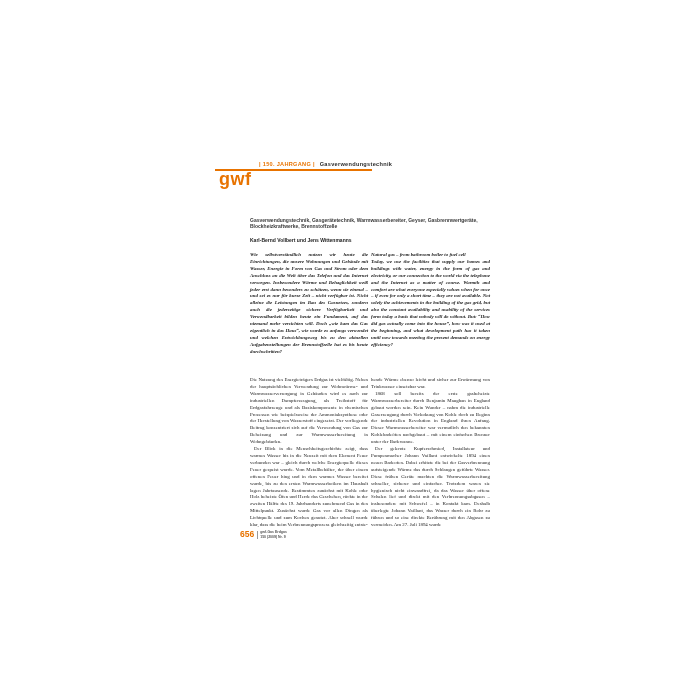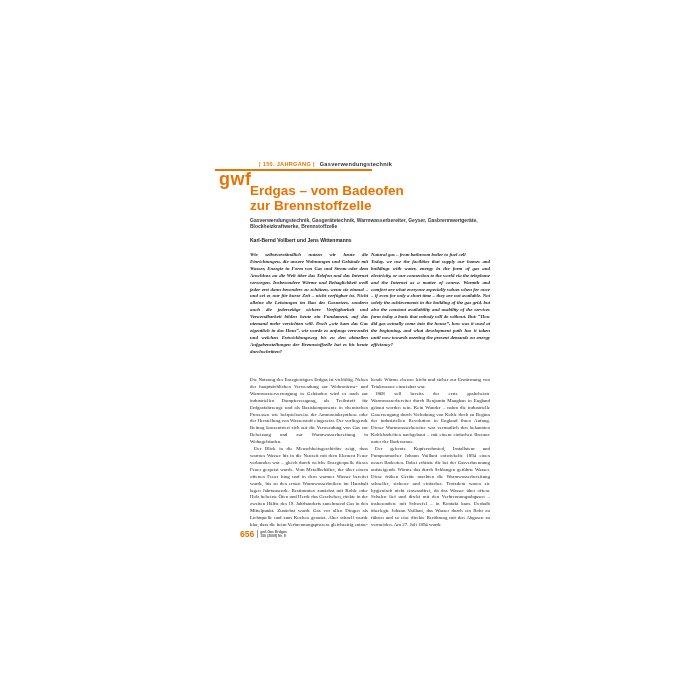--- a/index.html
+++ b/index.html
@@ -30,39 +30,37 @@
   .abstract{font-style:italic;font-weight:600;}
   .abstract-de{left:250px;top:252px;}
   .abstract-en{left:371px;top:252px;width:119px;}
   .abstract-en-title{font-weight:bold;display:block;}
   .body-left{left:250px;top:377px;}
   .body-right{left:371px;top:377px;width:119px;}
   .col p{margin:0;}
   .col p + p{text-indent:4px;}
 
   
-  .footer{position:absolute;left:240px;top:530px;display:flex;align-items:flex-start;}
+  .footer{position:absolute;left:240px;top:530px;display:flex;align-items:center;}
   .footer-page{font-size:8.5px;font-weight:bold;color:var(--accent);line-height:9px;}
   .footer-sep{width:1px;height:8px;background:#999;margin:0 2px 0 3px;}
   .footer-imprint{font-size:3.5px;line-height:4.2px;color:#555;font-weight:bold;}
 </style>
 </head>
 <body>
 
 <div class="canvas">
 
   <div class="masthead-logo">gwf</div>
   <div class="masthead-meta">
     <span class="masthead-volume">|  150. JAHRGANG  |</span>
     <span class="masthead-section">Gasverwendungstechnik</span>
   </div>
   <div class="masthead-rule"></div>
 
-  <div class="title">Erdgas – vom Badeofen
-zur Brennstoffzelle</div>
   <div class="keywords">Gasverwendungstechnik, Gasgerätetechnik, Warmwasserbereiter, Geyser, Gasbrennwertgeräte, Blockheizkraftwerke, Brennstoffzelle</div>
   <div class="authors">Karl-Bernd Vollbert und Jens Wittenmanns</div>
 
   <div class="col abstract abstract-de">
     <p>Wie selbstverständlich nutzen wir heute die Einrichtungen, die unsere Wohnungen und Gebäude mit Wasser, Energie in Form von Gas und Strom oder dem Anschluss an die Welt über das Telefon und das Internet versorgen. Insbesondere Wärme und Behaglichkeit weiß jeder erst dann besonders zu schätzen, wenn sie einmal – und sei es nur für kurze Zeit – nicht verfügbar ist. Nicht alleine die Leistungen im Bau des Gasnetzes, sondern auch die jederzeitige sichere Verfügbarkeit und Verwendbarkeit bilden heute ein Fundament, auf das niemand mehr verzichten will. Doch „wie kam das Gas eigentlich in das Haus“, wie wurde es anfangs verwendet und welchen Entwicklungsweg bis zu den aktuellen Aufgabenstellungen der Brennstoffzelle hat es bis heute durchschritten?</p>
   </div>
   <div class="col abstract abstract-en">
     <span class="abstract-en-title">Natural gas – from bathroom boiler to fuel cell</span>
     <p>Today, we use the facilities that supply our homes and buildings with water, energy in the form of gas and electricity, or our connection to the world via the telephone and the Internet as a matter of course. Warmth and comfort are what everyone especially values when for once – if even for only a short time – they are not available. Not solely the achievements in the building of the gas grid, but also the constant availability and usability of the services form today a basis that nobody will do without. But: “How did gas actually come into the house”, how was it used at the beginning, and what development path has it taken until now towards meeting the present demands on energy efficiency?</p>
   </div>

